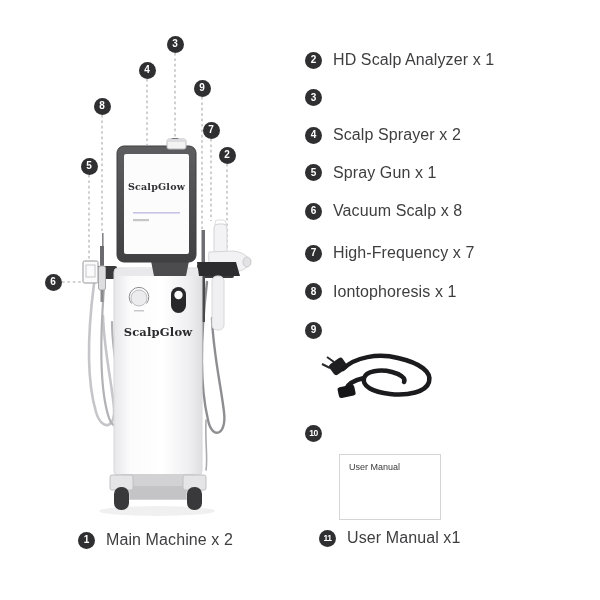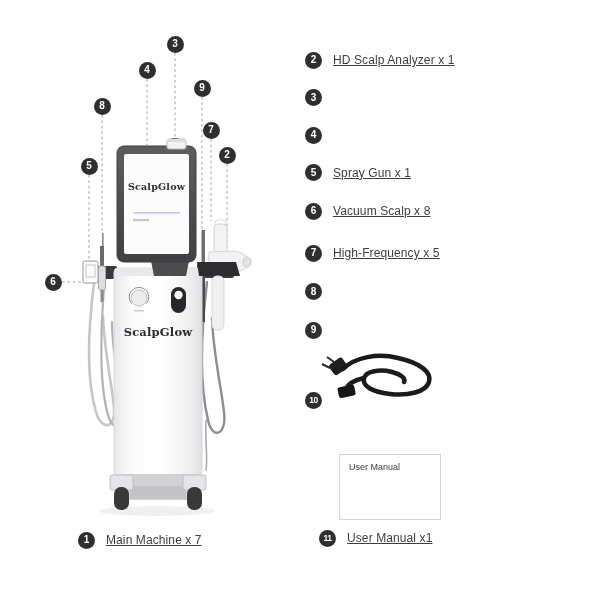--- a/index.html
+++ b/index.html
@@ -9,21 +9,21 @@
   }
   svg{position:absolute;left:0;top:0;}
   .co{
     width:17px;height:17px;border-radius:50%;background:#2f2f31;color:#ffffff;
     display:flex;align-items:center;justify-content:center;
     font-size:10px;font-weight:700;line-height:1;flex:0 0 auto;
   }
   .co.two{font-size:8.5px;letter-spacing:-0.4px;}
   .co.abs{position:absolute;}
   .row{position:absolute;height:20px;display:flex;align-items:center;gap:11px;white-space:nowrap;}
-  .lbl{font-size:12px;color:#3e3e40;letter-spacing:0.1px;text-decoration:underline;}
+  .lbl{font-size:16px;color:#3e3e40;letter-spacing:0.1px;}
   .logo-screen{
     position:absolute;left:124px;top:181px;width:65px;text-align:center;
     font-family:"DejaVu Serif",serif;font-weight:700;font-size:9.5px;color:#2f2f31;letter-spacing:0.2px;
   }
   .logo-body{
     position:absolute;left:114px;top:325px;width:88px;text-align:center;
     font-family:"DejaVu Serif",serif;font-weight:700;font-size:11.5px;color:#2a2a2c;letter-spacing:0.2px;
   }
   .manual-box{
     position:absolute;left:339px;top:454px;width:102px;height:66px;
@@ -134,52 +134,54 @@
   <span class="co abs" style="left:166.5px;top:35.5px">3</span>
   <span class="co abs" style="left:138.5px;top:61.5px">4</span>
   <span class="co abs" style="left:80.5px;top:157.5px">5</span>
   <span class="co abs" style="left:44.5px;top:273.5px">6</span>
   <span class="co abs" style="left:202.5px;top:121.5px">7</span>
   <span class="co abs" style="left:93.5px;top:97.5px">8</span>
   <span class="co abs" style="left:193.5px;top:79.5px">9</span>
 
   <div class="row" style="left:78px;top:530px">
     <span class="co">1</span>
-    <span class="lbl">Main Machine x 7</span>
+    <span class="lbl">Main Machine x 2</span>
   </div>
 
   <div class="row" style="left:305px;top:50px">
     <span class="co">2</span>
     <span class="lbl">HD Scalp Analyzer x 1</span>
   </div>
   <div class="row" style="left:305px;top:87.5px">
     <span class="co">3</span>
   </div>
   <div class="row" style="left:305px;top:125px">
     <span class="co">4</span>
+    <span class="lbl">Scalp Sprayer x 2</span>
   </div>
   <div class="row" style="left:305px;top:162.5px">
     <span class="co">5</span>
     <span class="lbl">Spray Gun x 1</span>
   </div>
   <div class="row" style="left:305px;top:201px">
     <span class="co">6</span>
     <span class="lbl">Vacuum Scalp x 8</span>
   </div>
   <div class="row" style="left:305px;top:243px">
     <span class="co">7</span>
-    <span class="lbl">High-Frequency x 5</span>
+    <span class="lbl">High-Frequency x 7</span>
   </div>
   <div class="row" style="left:305px;top:281.5px">
     <span class="co">8</span>
+    <span class="lbl">Iontophoresis x 1</span>
   </div>
   <div class="row" style="left:305px;top:320px">
     <span class="co">9</span>
   </div>
-  <div class="row" style="left:305px;top:390px">
+  <div class="row" style="left:305px;top:423px">
     <span class="co two">10</span>
   </div>
   <div class="row" style="left:319px;top:528px">
     <span class="co two">11</span>
     <span class="lbl">User Manual x1</span>
   </div>
 
   <div class="manual-box">
     <span>User Manual</span>
   </div>

